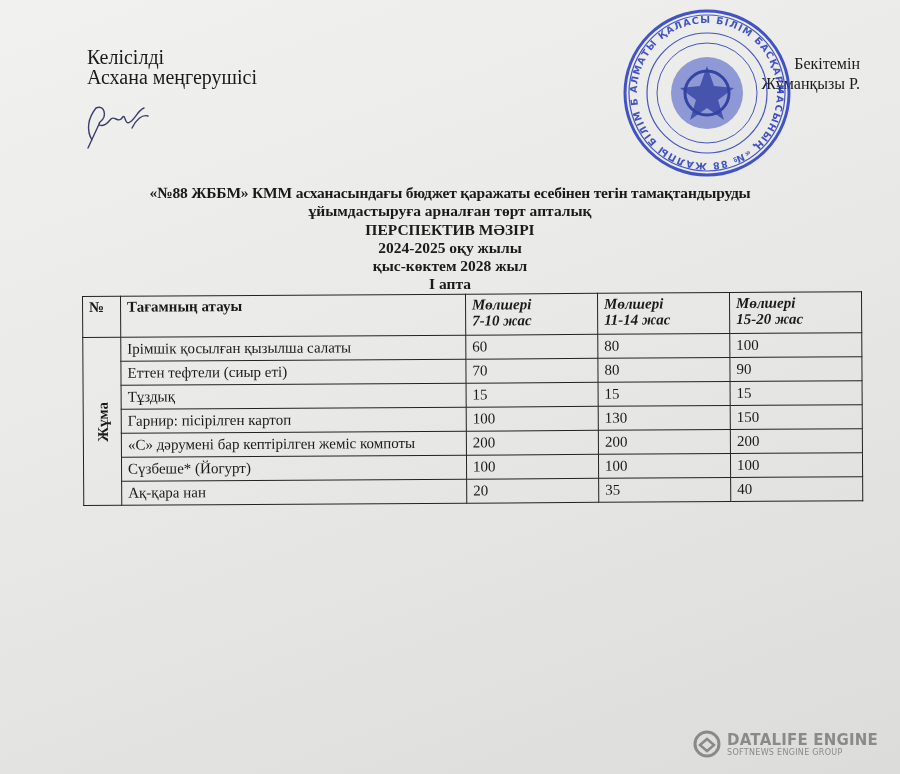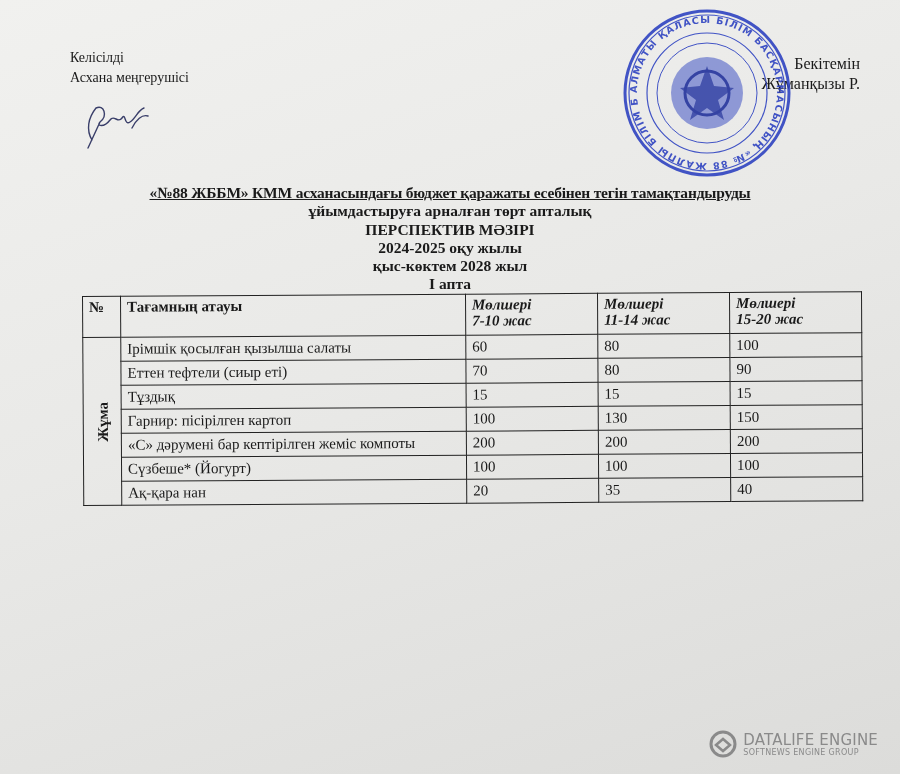--- a/index.html
+++ b/index.html
@@ -2,46 +2,46 @@
 <html><head>
 <meta charset="utf-8">
 <style>
   html, body { margin: 0; padding: 0; }
   body {
     width: 900px; height: 774px; overflow: hidden; position: relative;
     background: linear-gradient(160deg, #f1f1ef 0%, #e9e9e7 45%, #dcdcda 100%);
     font-family: "Liberation Serif", serif; color: #1a1a1a;
   }
   .abs { position: absolute; }
-  .left-block { left: 70px; top: 48px; font-size: 14px; line-height: 19.5px; }
+  .left-block { left: 87px; top: 48px; font-size: 20px; line-height: 19.5px; }
   .left-block .sigline { display: inline-block; width: 80px; border-bottom: 1px solid #222; margin-right: 4px; height: 14px; vertical-align: baseline; }
   .right-block { right: 40px; top: 54px; font-size: 16px; line-height: 19.5px; text-align: right; }
   .signature { left: 78px; top: 100px; width: 95px; height: 50px; }
   .stamp { left: 622px; top: 8px; width: 170px; height: 170px; opacity: 0.88; }
 
   .title { left: 0; width: 900px; top: 184px; text-align: center; font-weight: bold; font-size: 15.5px; line-height: 18.3px; font-family: "Liberation Serif", serif; }
-  .title .t1 { letter-spacing: -0.2px; text-decoration: underline; }
+  .title .t1 { letter-spacing: -0.2px; }
 
   table.menu {
     position: absolute; left: 82px; top: 296px; width: 780px;
     border-collapse: collapse; font-size: 15px; transform: rotate(-0.35deg); transform-origin: left top;
   }
   table.menu td, table.menu th { border: 1.3px solid #222; padding: 2px 6px; vertical-align: top; text-align: left; }
   table.menu th { font-weight: bold; height: 36px; line-height: 16px; }
   table.menu td { height: 19px; line-height: 18px; }
   .col-no { width: 26px; }
   .col-name { width: 358px; }
   .col-v { width: 125px; font-style: italic; }
   .day-cell { position: relative; vertical-align: middle !important; }
   .day-label {
     position: absolute; left: 50%; top: 50%; transform: translate(-50%, -50%) rotate(-90deg);
     font-weight: bold; font-size: 15px; white-space: nowrap;
   }
   .watermark { right: 22px; top: 730px; display: flex; align-items: center; gap: 6px; color: #8a8a8a; font-family: "DejaVu Sans", sans-serif; }
-  .watermark .wm-title { font-size: 15px; font-weight: normal; letter-spacing: 0.2px; line-height: 16px; }
+  .watermark .wm-title { font-size: 15px; font-weight: bold; letter-spacing: 0.2px; line-height: 16px; }
   .watermark .wm-sub { font-size: 8px; letter-spacing: 0.3px; line-height: 9px; }
 </style>
 </head>
 <body>
 
 <div class="abs left-block">
   <div>Келісілді</div>
   <div>Асхана меңгерушісі</div>
 </div>
 

